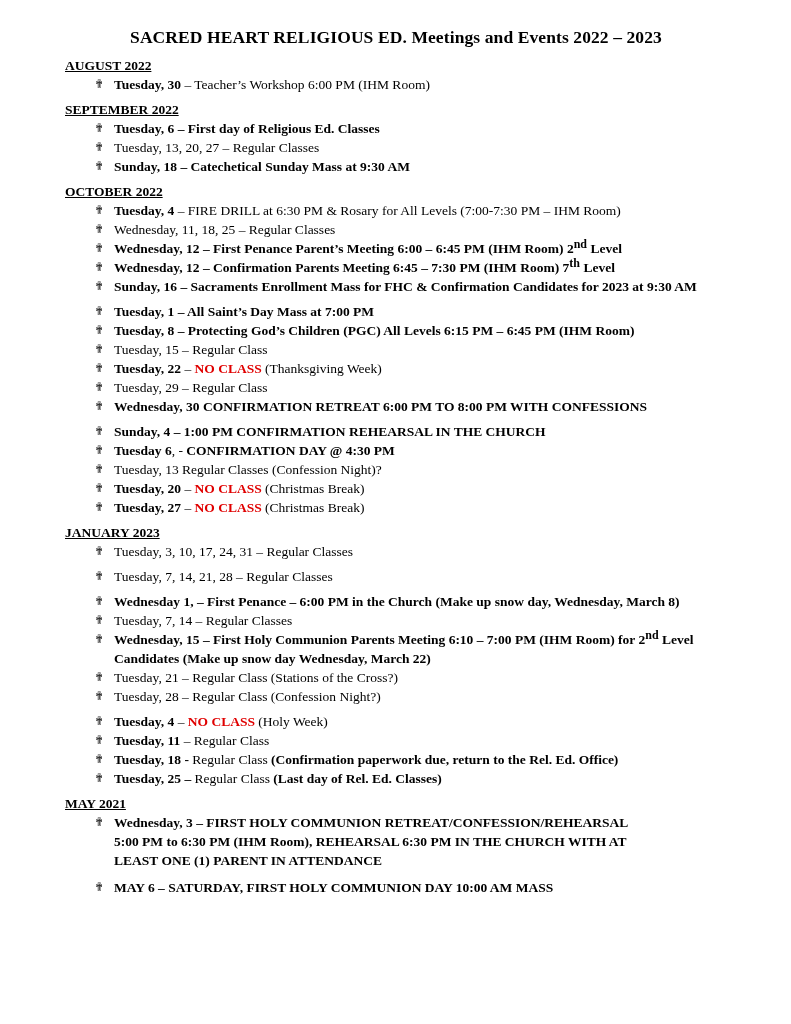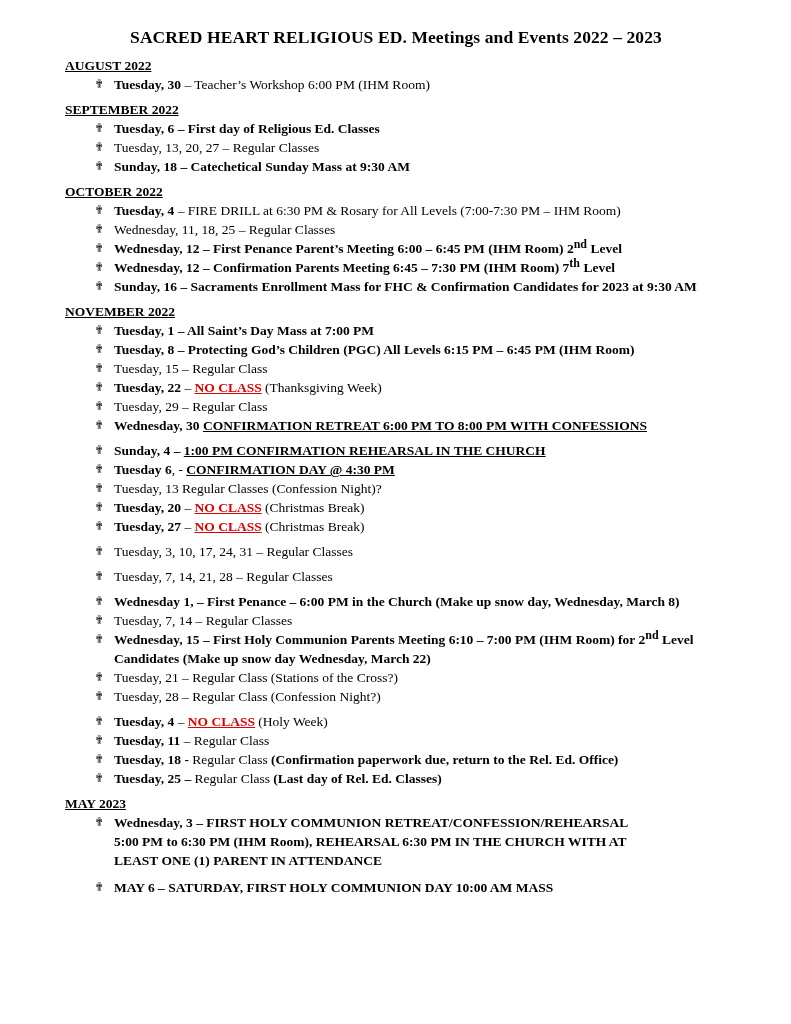--- a/index.html
+++ b/index.html
@@ -22,21 +22,21 @@
   }
   .item { display:flex; font-size:13.5px; line-height:19px; }
   .item.gap { margin-top:8px; }
   .bullet {
     flex:0 0 20px; margin-left:29px;
     font-family:"DejaVu Sans", sans-serif;
     font-size:11.5px; color:#333; line-height:19px;
   }
   .itext { flex:1; }
   .itext .b { font-weight:bold; }
-  .itext .u { text-decoration:underline; }
+  .itext .u { }
   .itext sup { font-size:12px; line-height:0; vertical-align:super;font-family:Liberation Serif, serif; }
 </style>
 </head>
 <body>
 
 <div class="page">
   <h1 class="title">SACRED HEART RELIGIOUS ED. Meetings and Events 2022 – 2023</h1>
   <div id="sections">
       <section class="month-section">
         <h2 class="month">AUGUST 2022</h2>
@@ -77,21 +77,20 @@
         <div class="item">
           <span class="bullet">✟</span>
           <span class="itext"><span class="b">Wednesday, 12 – Confirmation Parents Meeting 6:45 – 7:30 PM (IHM Room) 7</span><sup class="b">th</sup><span class="b"> Level</span></span>
         </div>
         <div class="item">
           <span class="bullet">✟</span>
           <span class="itext"><span class="b">Sunday, 16 – Sacraments Enrollment Mass for FHC &amp; Confirmation Candidates for 2023 at 9:30 AM</span></span>
         </div>
       </section>
       <section class="month-section">
-        <h2 class="month">NOVEMBER 2022</h2>
         <div class="item">
           <span class="bullet">✟</span>
           <span class="itext"><span class="b">Tuesday, 1 – All Saint’s Day Mass at 7:00 PM</span></span>
         </div>
         <div class="item">
           <span class="bullet">✟</span>
           <span class="itext"><span class="b">Tuesday, 8 – Protecting God’s Children (PGC) All Levels 6:15 PM – 6:45 PM (IHM Room)</span></span>
         </div>
         <div class="item">
           <span class="bullet">✟</span>
@@ -126,20 +125,21 @@
         <div class="item">
           <span class="bullet">✟</span>
           <span class="itext"><span class="b">Tuesday, 20</span><span class=""> – </span><span class="b u" style="color: rgb(224, 0, 0);">NO CLASS</span><span class=""> (Christmas Break)</span></span>
         </div>
         <div class="item">
           <span class="bullet">✟</span>
           <span class="itext"><span class="b">Tuesday, 27</span><span class=""> – </span><span class="b u" style="color: rgb(224, 0, 0);">NO CLASS</span><span class=""> (Christmas Break)</span></span>
         </div>
       </section>
       <section class="month-section">
+        <h2 class="month">JANUARY 2023</h2>
         <div class="item">
           <span class="bullet">✟</span>
           <span class="itext"><span class="">Tuesday, 3, 10, 17, 24, 31 – Regular Classes</span></span>
         </div>
       </section>
       <section class="month-section">
         <div class="item">
           <span class="bullet">✟</span>
           <span class="itext"><span class="">Tuesday, 7, 14, 21, 28 – Regular Classes</span></span>
         </div>
@@ -178,21 +178,21 @@
         <div class="item">
           <span class="bullet">✟</span>
           <span class="itext"><span class="b">Tuesday, 18 - </span><span class=""> Regular Class </span><span class="b">(Confirmation paperwork due, return to the Rel. Ed. Office)</span></span>
         </div>
         <div class="item">
           <span class="bullet">✟</span>
           <span class="itext"><span class="b">Tuesday, 25 –</span><span class=""> Regular Class </span><span class="b">(Last day of Rel. Ed. Classes)</span></span>
         </div>
       </section>
       <section class="month-section">
-        <h2 class="month">MAY 2023</h2>
+        <h2 class="month">MAY 2021</h2>
         <div class="item">
           <span class="bullet">✟</span>
           <span class="itext"><span class="b">Wednesday, 3 – FIRST HOLY COMMUNION RETREAT/CONFESSION/REHEARSAL</span><br><span class="b">5:00 PM to 6:30 PM (IHM Room), REHEARSAL 6:30 PM IN THE CHURCH WITH AT</span><br><span class="b">LEAST ONE (1) PARENT IN ATTENDANCE</span></span>
         </div>
         <div class="item gap">
           <span class="bullet">✟</span>
           <span class="itext"><span class="b">MAY 6 – SATURDAY, FIRST HOLY COMMUNION DAY 10:00 AM MASS</span></span>
         </div>
       </section>
     </div>

